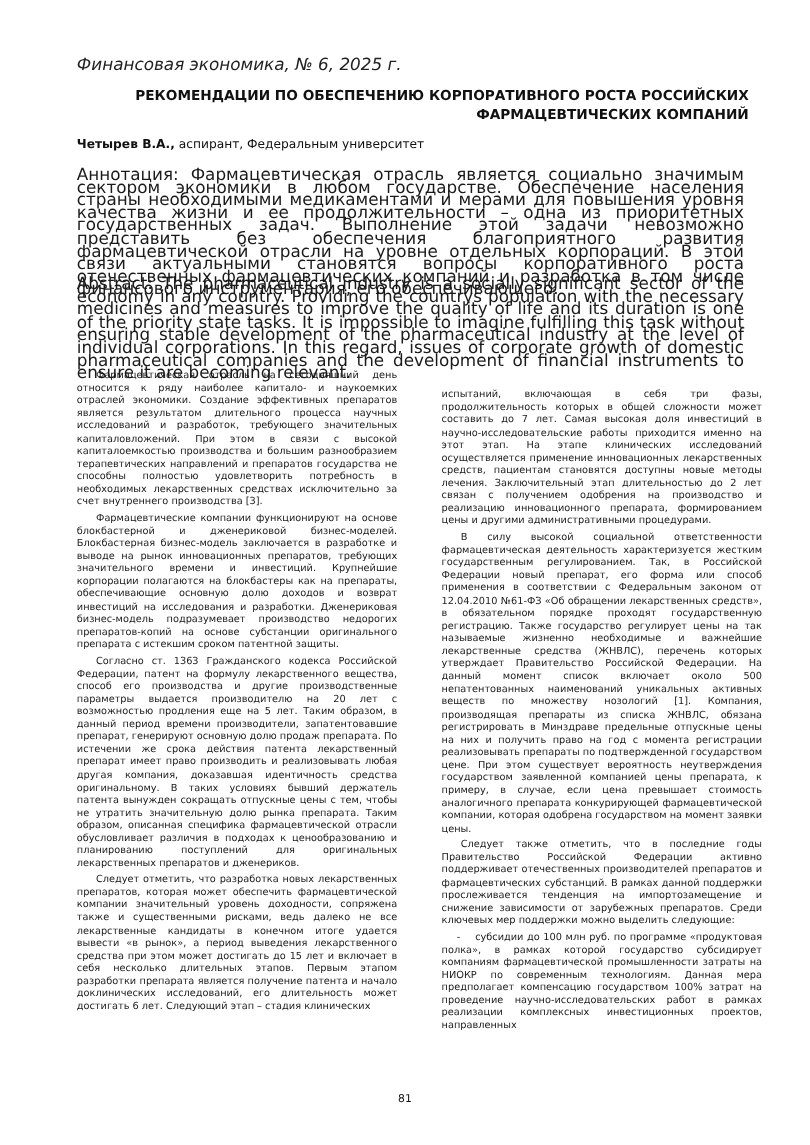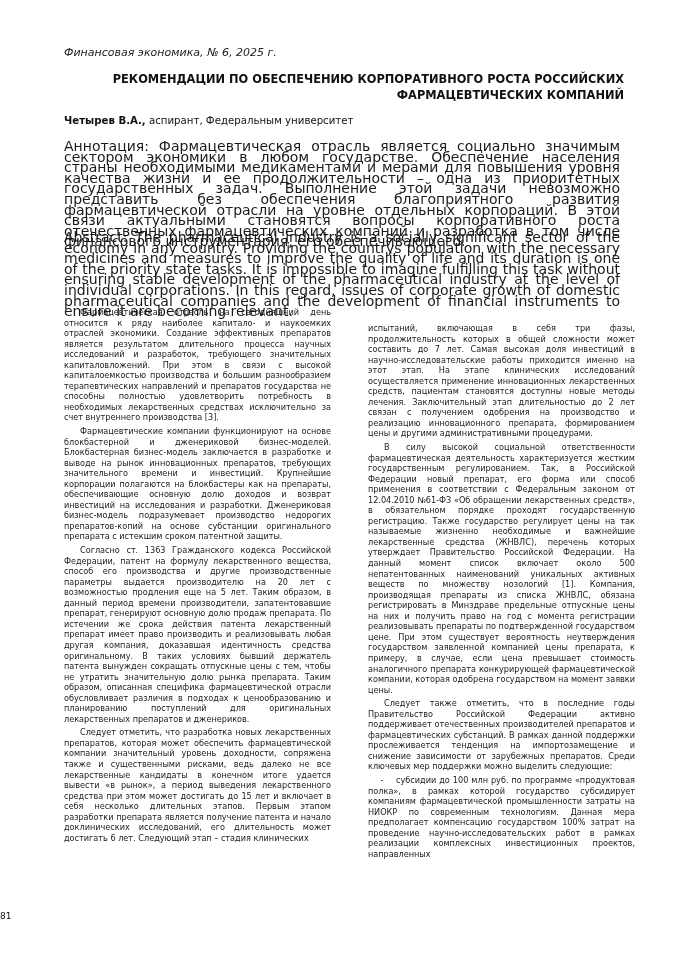--- a/index.html
+++ b/index.html
@@ -1,32 +1,32 @@
 <!DOCTYPE html>
 <html><head>
 <meta charset="utf-8">
 <style>
   html, body { margin: 0; padding: 0; background: #ffffff; }
   body { width: 675px; height: 954px; position: relative; overflow: hidden; color: #1a1a1a; font-family: "DejaVu Sans", sans-serif; }
-  .journal { position: absolute; left: 64px; top: 46px; font-size: 11px; font-style: italic; color: #222; }
+  .journal { position: absolute; left: 64px; top: 46px; font-size: 14px; font-style: italic; color: #222; }
   .title { position: absolute; left: 64px; top: 72px; width: 560px; font-size: 11.4px; font-weight: bold; line-height: 15.5px; color: #111; text-align: right; }
   .author { position: absolute; left: 64px; top: 115px; font-size: 10.2px; color: #111; }
   .author b { font-weight: bold; }
   .abstract { position: absolute; left: 64px; width: 556px; font-size: 14px; line-height: 10.6px; text-align: justify; color: #1a1a1a; }
   .abstract p { margin: 0; }
   .abs-ru { top: 141px; }
   .abs-en { top: 232px; }
   .col { position: absolute; top: 307px; width: 267px; font-size: 8.15px; line-height: 10.55px; text-align: justify; color: #1a1a1a; }
   .col p { margin: 0 0 3px 0; text-indent: 16px; }
   .col p.cont { text-indent: 0; }
   .col p.li { text-indent: 0; padding-left: 0; }
   .col-left { left: 64px; }
   .col-right { left: 368px; margin-top: 16px; }
   .li-dash { display: inline-block; width: 28px; text-align: center; }
-  .page-num { position: absolute; left: 0; width: 675px; top: 911px; text-align: left; font-size: 9px; color: #111; }
+  .page-num { position: absolute; left: 0; width: 675px; top: 911px; text-align: center; font-size: 9px; color: #111; }
 </style>
 </head>
 <body>
 
 <div class="journal">Финансовая экономика, № 6, 2025 г.</div>
 
 <div class="title">РЕКОМЕНДАЦИИ ПО ОБЕСПЕЧЕНИЮ КОРПОРАТИВНОГО РОСТА РОССИЙСКИХ ФАРМАЦЕВТИЧЕСКИХ КОМПАНИЙ</div>
 
 <div class="author">
   <b>Четырев В.А.,</b><span> аспирант, Федеральным университет</span>

